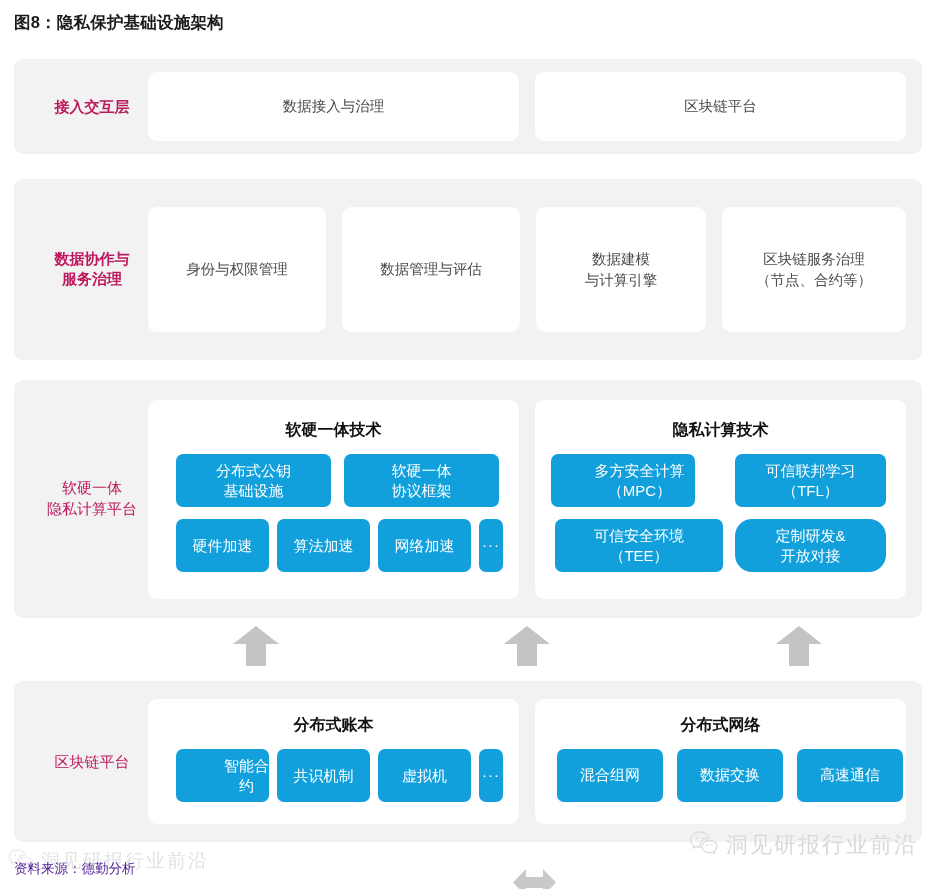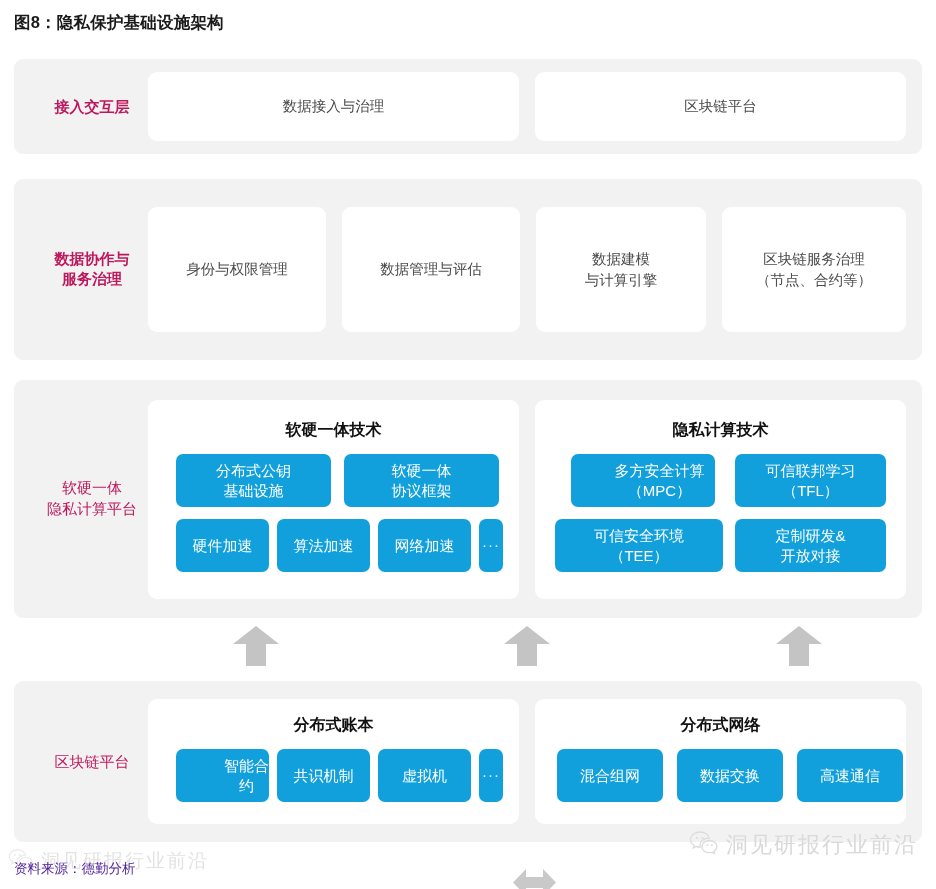--- a/index.html
+++ b/index.html
@@ -97,21 +97,21 @@
     font-weight: bold;
     color: #111111;
   }
 
   #platform-panel-left  { left: 134px; top: 20px;  width: 371px; height: 199px; }
   #platform-panel-right { left: 521px; top: 20px;  width: 371px; height: 199px; }
   #platform-panel-left  .panel-title,
   #platform-panel-right .panel-title { top: 20px; }
 
   #blockchain-panel-left  { left: 134px; top: 18px; width: 371px; height: 125px; }
-  #blockchain-panel-right { left: 521px; top: 18px; width: 371px; height: 125px; }
+  #blockchain-panel-right { left: 521px; top: 18px; width: 371px; height: 125px; font-family: Liberation Serif, serif; }
   #blockchain-panel-left  .panel-title,
   #blockchain-panel-right .panel-title { top: 16px; }
 
   
   .chip {
     position: absolute;
     background: #11a0db;
     border-radius: 7px;
     box-sizing: border-box;
     display: flex;
@@ -135,24 +135,24 @@
 
   
   #pl-l-r1-0 { left: 28px;  width: 155px; }
   #pl-l-r1-1 { left: 196px; width: 155px; }
   #pl-l-r2-0 { left: 28px;  width: 93px;  }
   #pl-l-r2-1 { left: 129px; width: 93px;  }
   #pl-l-r2-2 { left: 230px; width: 93px; text-align: right;  }
   #pl-l-r2-3 { left: 331px; width: 24px;  }
 
   
-  #pl-r-r1-0 { left: 36px;  width: 144px; padding-left: 33px; }
+  #pl-r-r1-0 { left: 16px;  width: 144px; padding-left: 33px; }
   #pl-r-r1-1 { left: 200px; width: 151px; }
   #pl-r-r2-0 { left: 20px;  width: 168px; }
-  #pl-r-r2-1 { left: 200px; width: 151px; }
+  #pl-r-r2-1 { left: 200px; width: 151px; border-radius: 17px; }
 
   
   .bc-chip-row { top: 50px; height: 53px; }
   #bc-l-0 { left: 28px;  width: 93px; padding-left: 48px; }
   #bc-l-1 { left: 129px; width: 93px; }
   #bc-l-2 { left: 230px; width: 93px; }
   #bc-l-3 { left: 331px; width: 24px; }
   #bc-r-0 { left: 22px;  width: 106px; }
   #bc-r-1 { left: 142px; width: 106px; }
   #bc-r-2 { left: 262px; width: 106px; text-align: center; }

